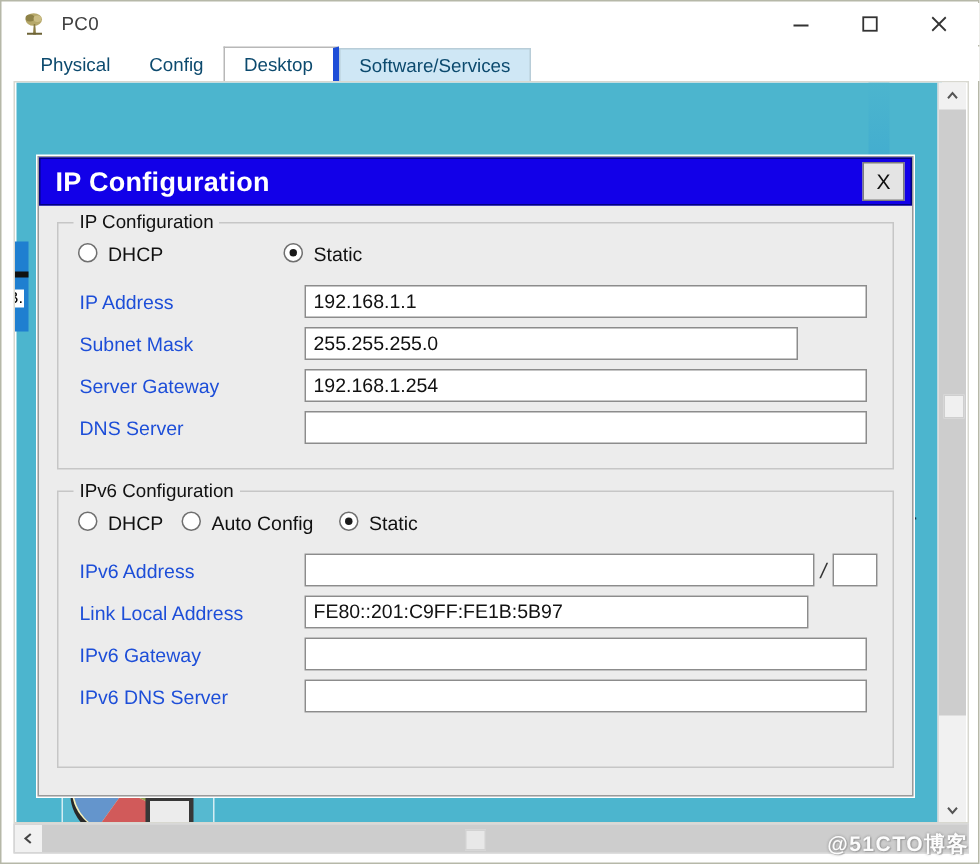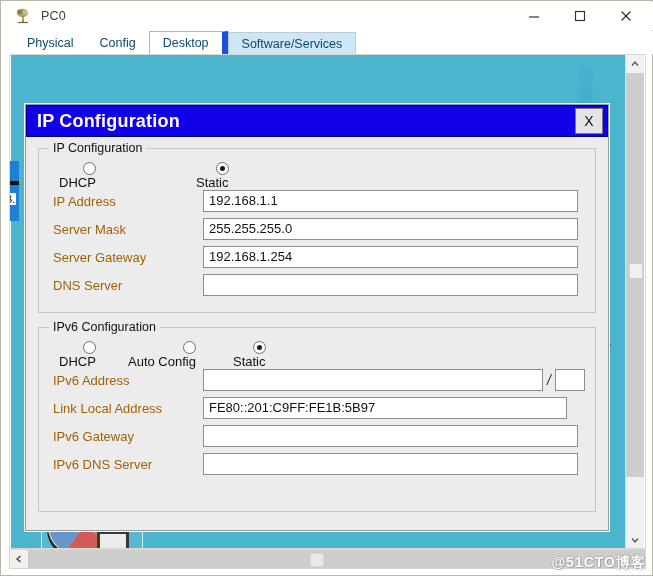--- a/index.html
+++ b/index.html
@@ -83,21 +83,21 @@
     background: #ffffff;
     border: none;
     box-sizing: border-box;
     cursor: default;
     white-space: nowrap;
   }
   .tab.inactive-plain { background: #ffffff; }
   .tab.active {
     background: #ffffff;
     border-left: 1px solid #b8b8b8;
-    border-right: 6px solid #1d4ed8;
+    border-right: 4px solid #1d4ed8;
     border-top: 1px solid #b8b8b8;
     height: 23px;
     position: relative;
     z-index: 3;
   }
   .tab.highlight {
     background: #cfe7f5;
     border: 1px solid #b8cdd8;
     border-bottom: none;
     height: 22px;
@@ -288,22 +288,21 @@
     width: 558px; height: 165px;
   }
   #group-ipv6 {
     left: 12px; top: 222px;
     width: 558px; height: 185px;
   }
 
   .radio-row {
     position: absolute;
     display: flex;
-    align-items: flex-end;
-    flex-direction: column;
+    align-items: flex-start;
   }
   .radio {
     width: 13px; height: 13px;
     border-radius: 50%;
     border: 1px solid #6f6f6f;
     background: #ffffff;
     box-sizing: border-box;
     position: relative;
     flex: 0 0 auto;
     cursor: default;
@@ -326,21 +325,21 @@
   .field-row {
     position: absolute;
     left: 14px;
     height: 24px;
     display: flex;
     align-items: center;
   }
   .field-label {
     width: 150px;
     font-size: 13px;
-    color: #a16207;
+    color: #1d4ed8;
     flex: 0 0 auto;
   }
   .field-input {
     height: 22px;
     background: #ffffff;
     border: 1px solid #8c8c8c;
     box-sizing: border-box;
     font-family: "Liberation Sans", sans-serif;
     font-size: 13px;
     color: #111;
@@ -489,22 +488,22 @@
         <div class="radio-row" style="left:150px; top:13px;">
           <span class="radio checked"></span>
           <span class="radio-label">Static</span>
         </div>
 
         <div class="field-row" style="top:40px; width:530px;">
           <span class="field-label">IP Address</span>
           <span class="field-input" style="width:375px;">192.168.1.1</span>
         </div>
         <div class="field-row" style="top:68px; width:530px;">
-          <span class="field-label">Server Mask</span>
-          <span class="field-input" style="width:375px;">255.255.255.0</span>
+          <span class="field-label">Subnet Mask</span>
+          <span class="field-input" style="width:329px;">255.255.255.0</span>
         </div>
         <div class="field-row" style="top:96px; width:530px;">
           <span class="field-label">Server Gateway</span>
           <span class="field-input" style="width:375px;">192.168.1.254</span>
         </div>
         <div class="field-row" style="top:124px; width:530px;">
           <span class="field-label">DNS Server</span>
           <span class="field-input" style="width:375px;"></span>
         </div>
       </div>
@@ -527,21 +526,21 @@
 
         <div class="field-row" style="top:40px; width:540px;">
           <span class="field-label">IPv6 Address</span>
           <span class="field-input" style="width:340px;"></span>
           <span class="slash-sep">/</span>
           <span class="field-input" style="width:30px;"></span>
         </div>
 
         <div class="field-row" style="top:68px; width:540px;">
           <span class="field-label">Link Local Address</span>
-          <span class="field-input" style="width:364px;">FE80::201:C9FF:FE1B:5B97</span>
+          <span class="field-input" style="width:336px;">FE80::201:C9FF:FE1B:5B97</span>
         </div>
         <div class="field-row" style="top:96px; width:540px;">
           <span class="field-label">IPv6 Gateway</span>
           <span class="field-input" style="width:375px;"></span>
         </div>
         <div class="field-row" style="top:124px; width:540px;">
           <span class="field-label">IPv6 DNS Server</span>
           <span class="field-input" style="width:375px;"></span>
         </div>
       </div>

